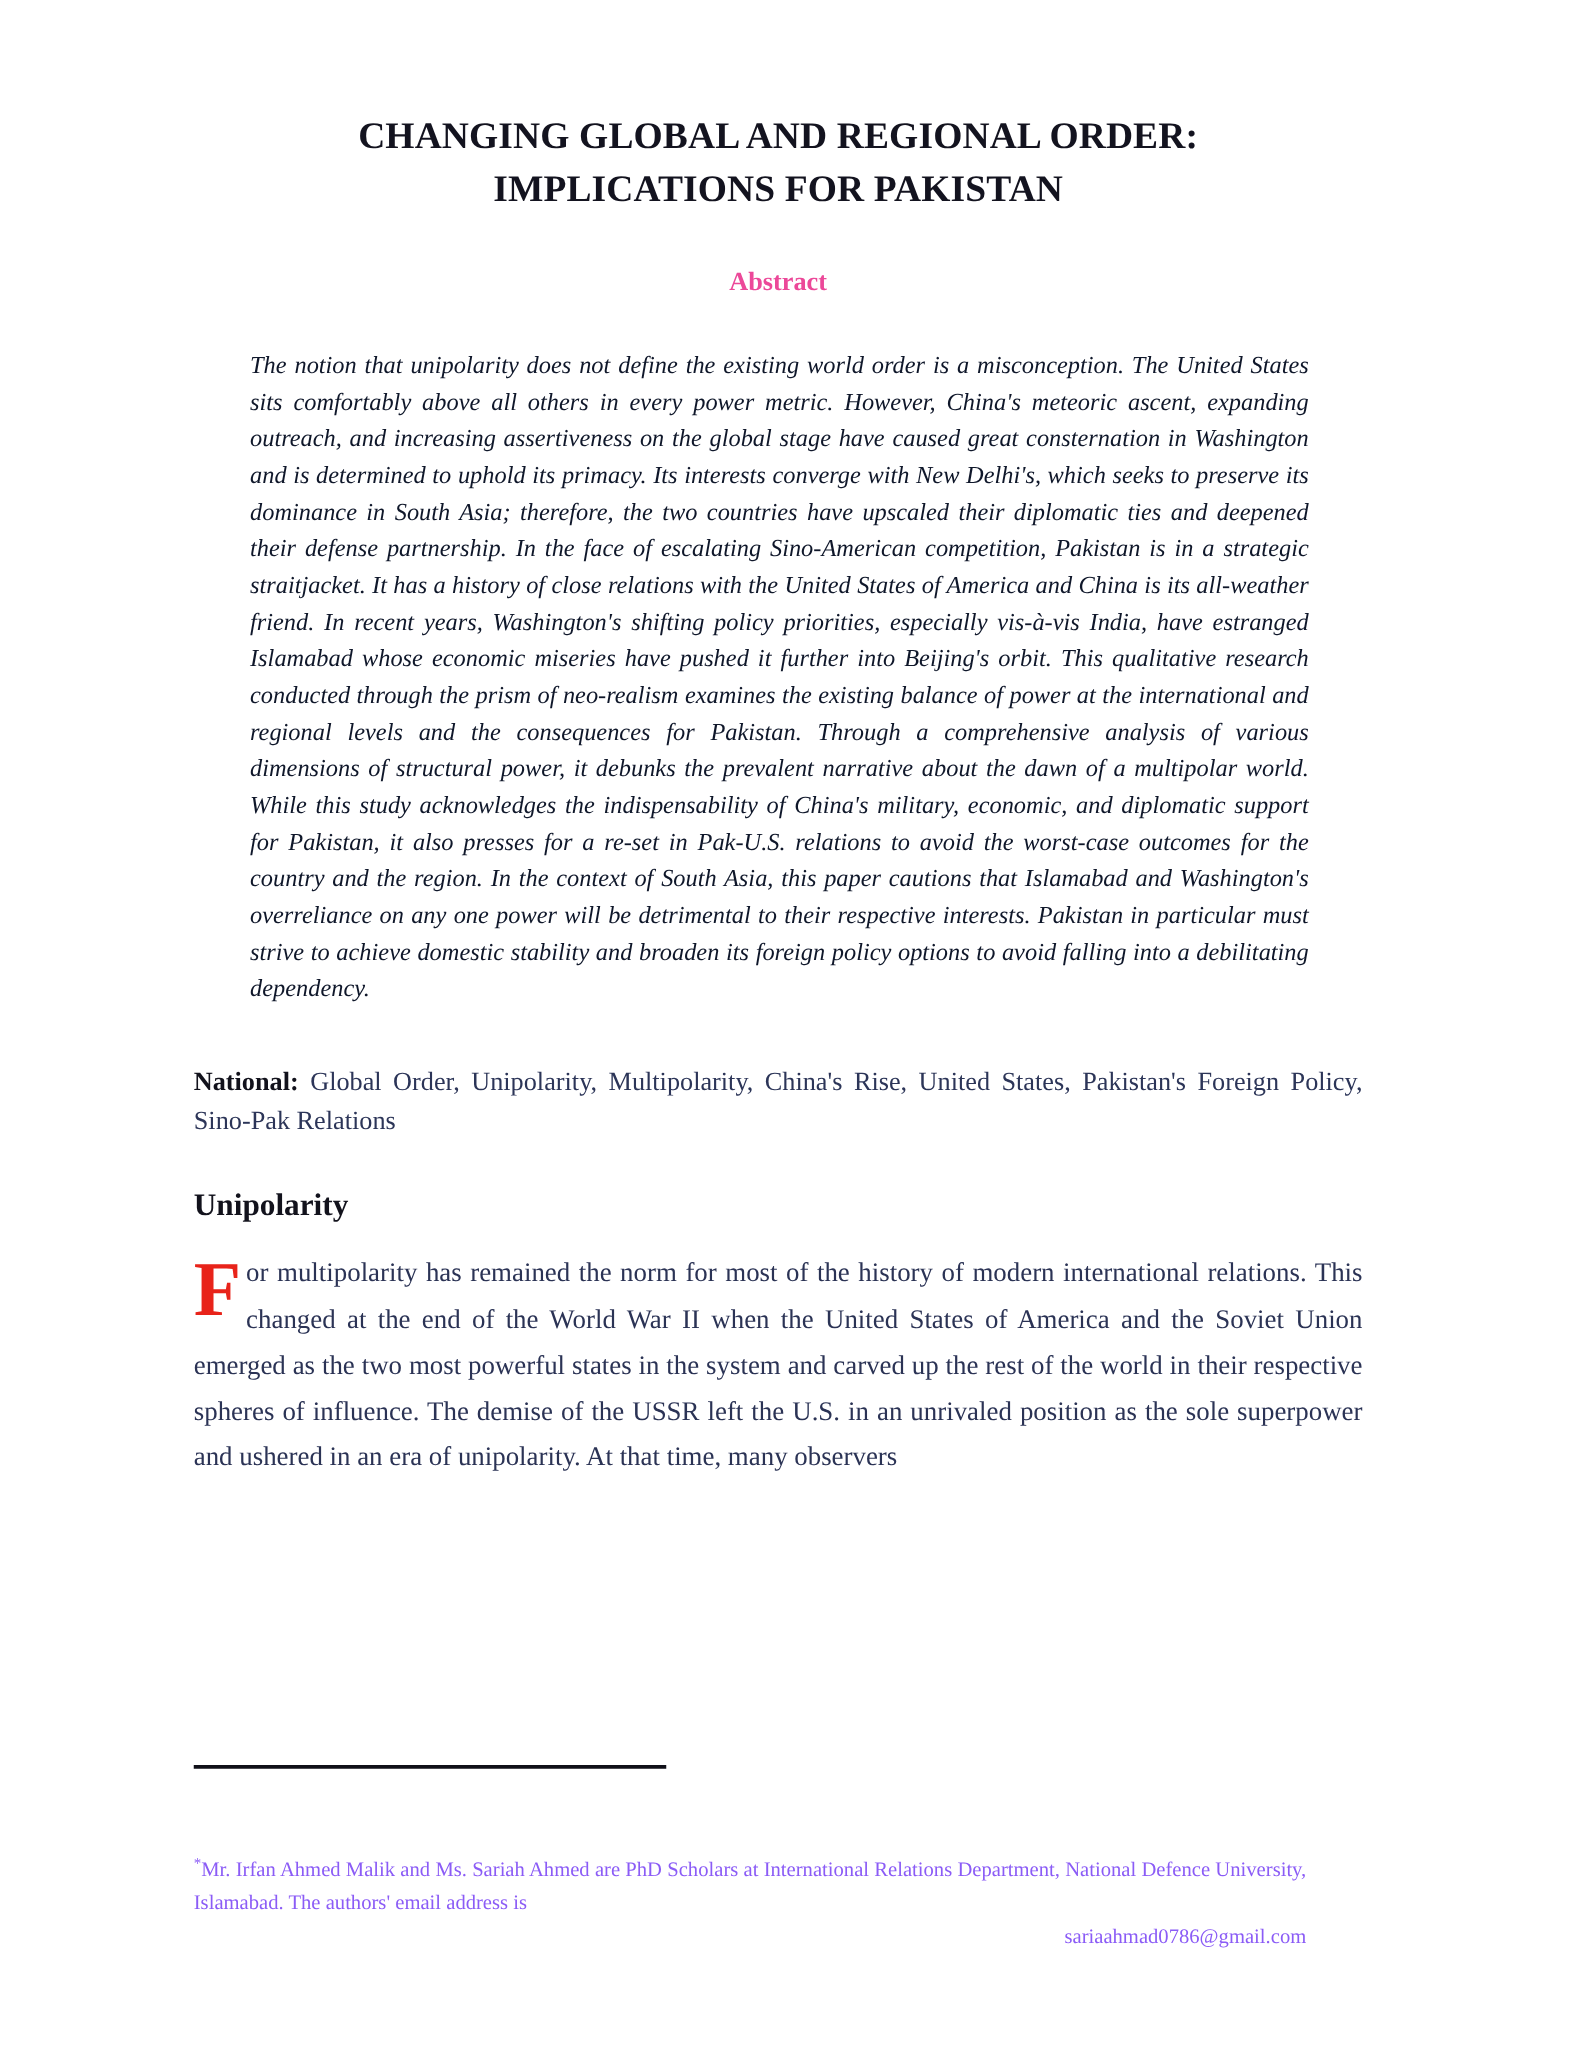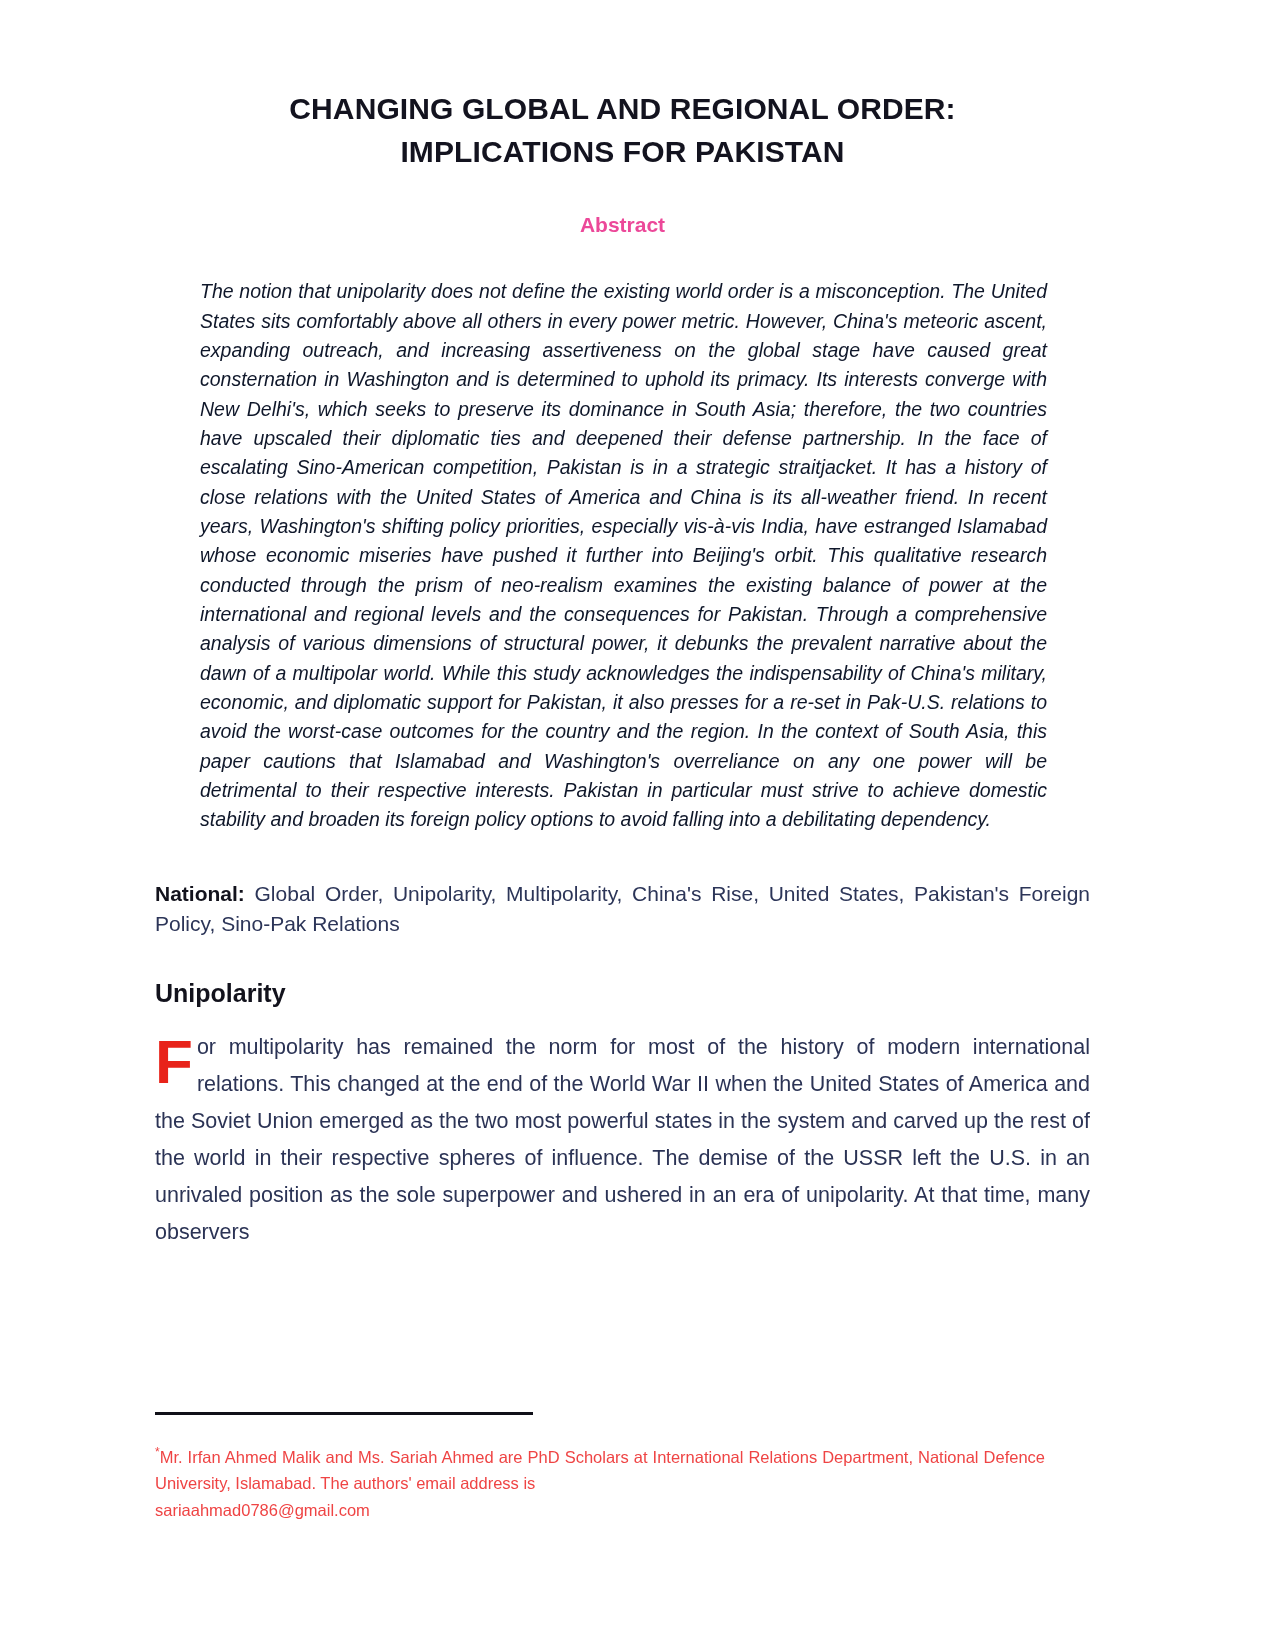--- a/index.html
+++ b/index.html
@@ -7,21 +7,21 @@
     padding: 0;
     background: #ffffff;
   }
   .page {
     position: relative;
     width: 1275px;
     height: 1640px;
     margin: 0 auto;
     background: #ffffff;
     overflow: hidden;
-    font-family: Liberation Sans, sans-serif;
+    font-family: Liberation Serif, serif;
     color: #1a1a2e;
     box-sizing: border-box;
     border-radius: 24px;
   }
   .content {
     position: absolute;
     left: 155px;
     top: 0;
     width: 935px;
   }
@@ -117,35 +117,35 @@
     position: absolute;
     left: 155px;
     top: 1412px;
     width: 378px;
     height: 3px;
     background: #101018;
   }
   .footnote {
     position: absolute;
     left: 155px;
-    top: 1443px;
+    top: 1481px;
     width: 890px;
     font-size: 16.5px;
     line-height: 1.62;
     text-align: justify;
     text-justify: inter-word;
-    color: #ef4444;
+    color: #8b5cf6;
   }
   .footnote .fn-mark {
     font-size: 12px;
     vertical-align: super;
   }
   .footnote .fn-email {
     display: block;
-    text-align: left;
+    text-align: right;
   }
 </style>
 </head>
 <body>
 
 <div class="page">
 
   <div class="content">
 
     <div class="title-block">

